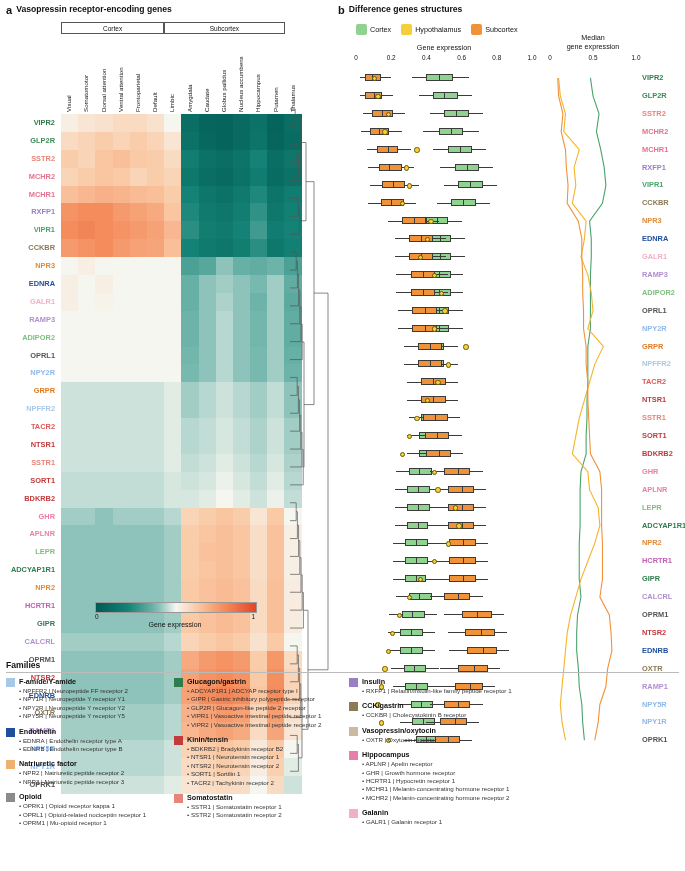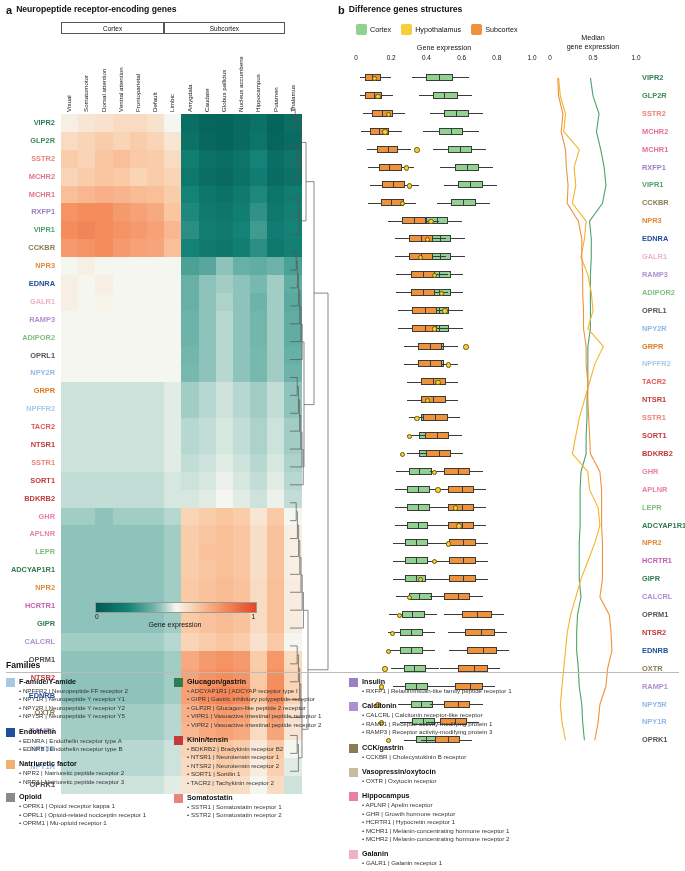--- a/index.html
+++ b/index.html
@@ -57,21 +57,21 @@
   .fam-item:before{content:"• ";}
 </style>
 </head>
 <body>
 
 <div class="page">
 
   <div id="panel-a">
     <div id="a-head">
       <span class="panel-letter">a</span>
-      <span class="panel-title">Neuropeptide receptor-encoding genes</span>
+      <span class="panel-title">Vasopressin receptor-encoding genes</span>
     </div>
     <div id="heat-wrap">
       <div class="grp-row" id="group-headers">
           <div class="grp-box" style="left: 0px; width: 103.2px;">Cortex</div>
           <div class="grp-box" style="left: 103.2px; width: 120.4px;">Subcortex</div>
         </div>
       <div class="colhdr" id="col-headers" style="width: 240.8px;">
           <span style="left: 11.1px;">Visual</span>
           <span style="left: 28.3px;">Somatomotor</span>
           <span style="left: 45.5px;">Dorsal attention</span>
@@ -1360,29 +1360,20 @@
         <div class="fam-col">
           <div class="fam-group">
             <div class="fam-head">
               <span class="fam-sw" style="background: rgb(155, 127, 196);"></span>
               <span>Insulin</span>
             </div>
             <div class="fam-item">RXFP1 | Relaxin/insulin-like family peptide receptor 1</div>
           </div>
           <div class="fam-group">
             <div class="fam-head">
-              <span class="fam-sw" style="background: rgb(176, 143, 208);"></span>
-              <span>Calcitonin</span>
-            </div>
-            <div class="fam-item">CALCRL | Calcitonin receptor-like receptor</div>
-            <div class="fam-item">RAMP1 | Receptor activity-modifying protein 1</div>
-            <div class="fam-item">RAMP3 | Receptor activity-modifying protein 3</div>
-          </div>
-          <div class="fam-group">
-            <div class="fam-head">
               <span class="fam-sw" style="background: rgb(138, 122, 85);"></span>
               <span>CCK/gastrin</span>
             </div>
             <div class="fam-item">CCKBR | Cholecystokinin B receptor</div>
           </div>
           <div class="fam-group">
             <div class="fam-head">
               <span class="fam-sw" style="background: rgb(200, 187, 160);"></span>
               <span>Vasopressin/oxytocin</span>
             </div>

